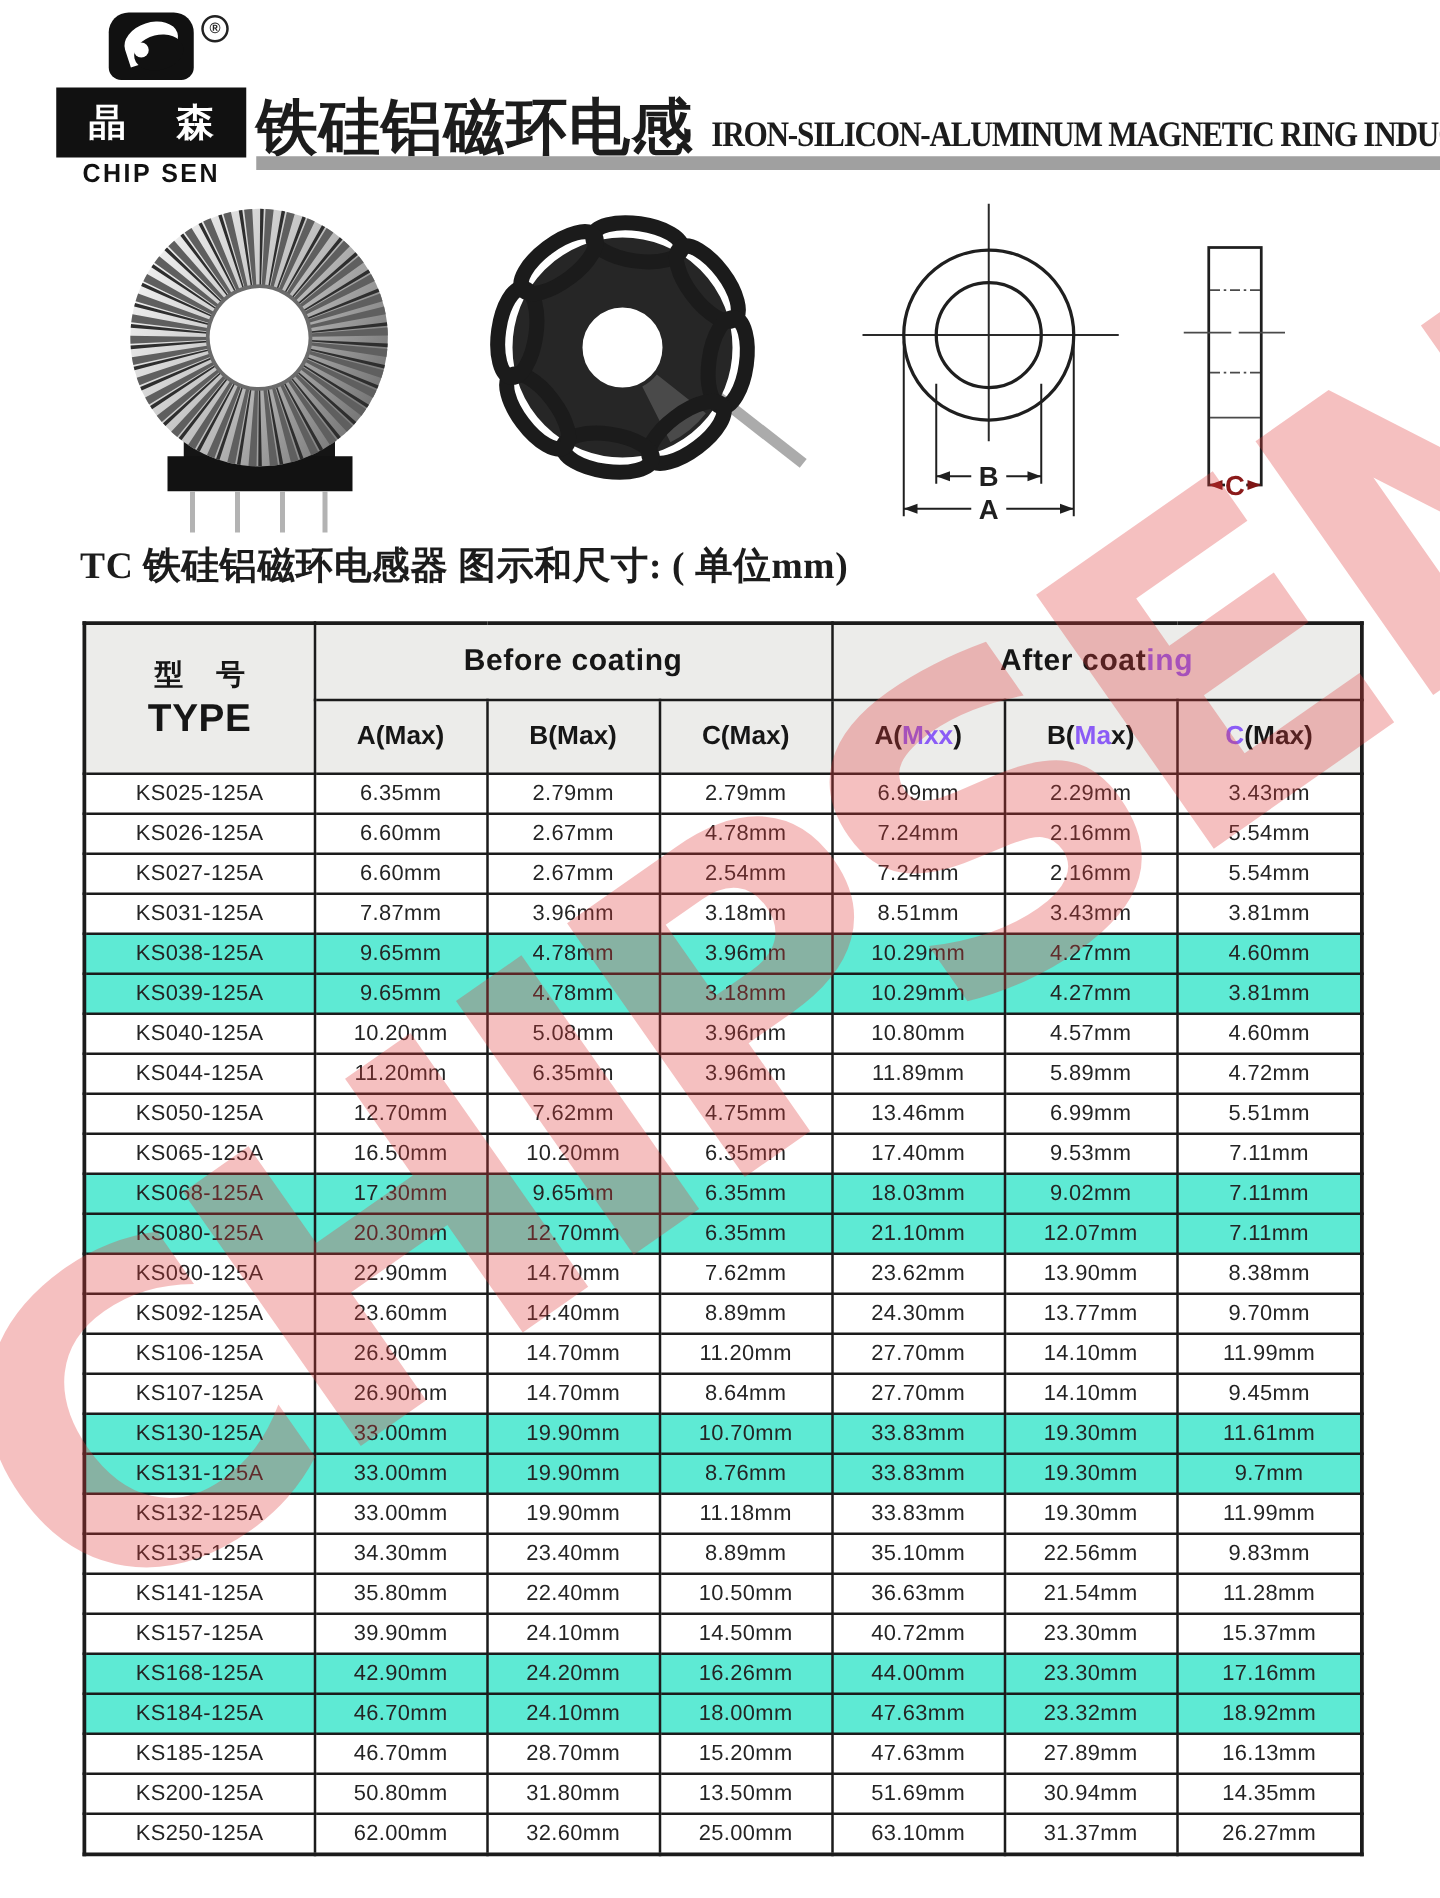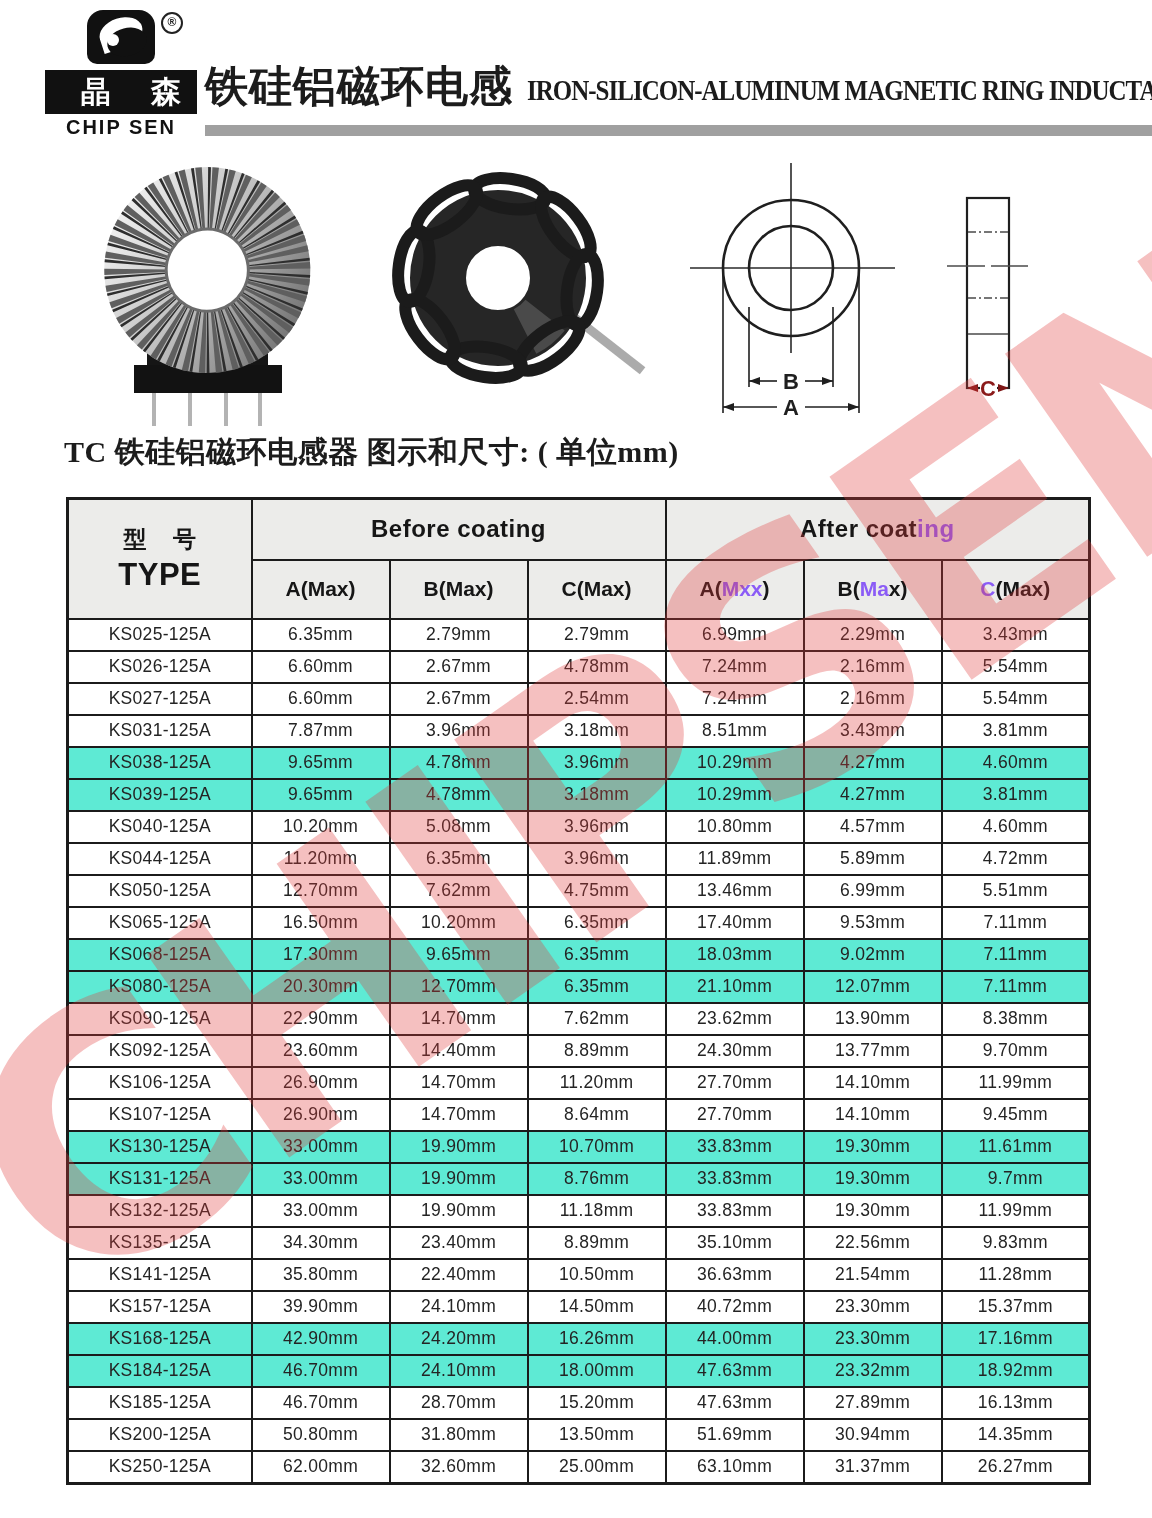--- a/index.html
+++ b/index.html
@@ -29,31 +29,31 @@
     position:absolute; left:34px; top:24px; width:12px; height:12px;
     background:#fff; border-radius:50%;
   }
   .registered {
     position:absolute; right:-14px; top:2px; width:18px; height:18px;
     border:2px solid #222; border-radius:50%;
     font-size:12px; font-weight:bold; text-align:center; line-height:17px; color:#222;
     background:#fff;
   }
   .logo-bar {
-    margin-top:4px; background:#111; height:44px;
-    display:flex; align-items:center; justify-content:flex-end;
+    margin-top:4px; background:#111; height:56px;
+    display:flex; align-items:center; justify-content:center;
   }
   .logo-cn { color:#fff; font-size:30px; font-weight:bold; letter-spacing:16px; text-indent:16px; }
   .logo-en {
     margin-top:2px; text-align:center; font-size:20px; font-weight:bold;
     letter-spacing:2px; color:#111; transform:scaleY(1.05);
   }
 
   .title-row { position:absolute; left:205px; top:58px; width:947px; display:flex; align-items:baseline; }
-  .title-cn { font-size:43px; font-weight:bold; font-family:"Liberation Serif", serif; letter-spacing:1px; white-space:nowrap; }
+  .title-cn { font-size:49px; font-weight:bold; font-family:"Liberation Serif", serif; letter-spacing:1px; white-space:nowrap;margin-top:11px; }
   .title-en { font-size:25px; font-weight:bold; font-family:"Liberation Serif", serif; margin-left:14px; letter-spacing:-1px; white-space:nowrap; transform:scaleY(1.15); transform-origin:left bottom; }
   .gray-bar { position:absolute; left:205px; top:125px; width:947px; height:11px; background:#a0a0a0; }
 
   
   .photo-silver { position:absolute; left:92px; top:158px; }
   .photo-black  { position:absolute; left:348px; top:165px; }
   .dim-diagram  { position:absolute; left:680px; top:155px; }
 
   
   .section-title {

